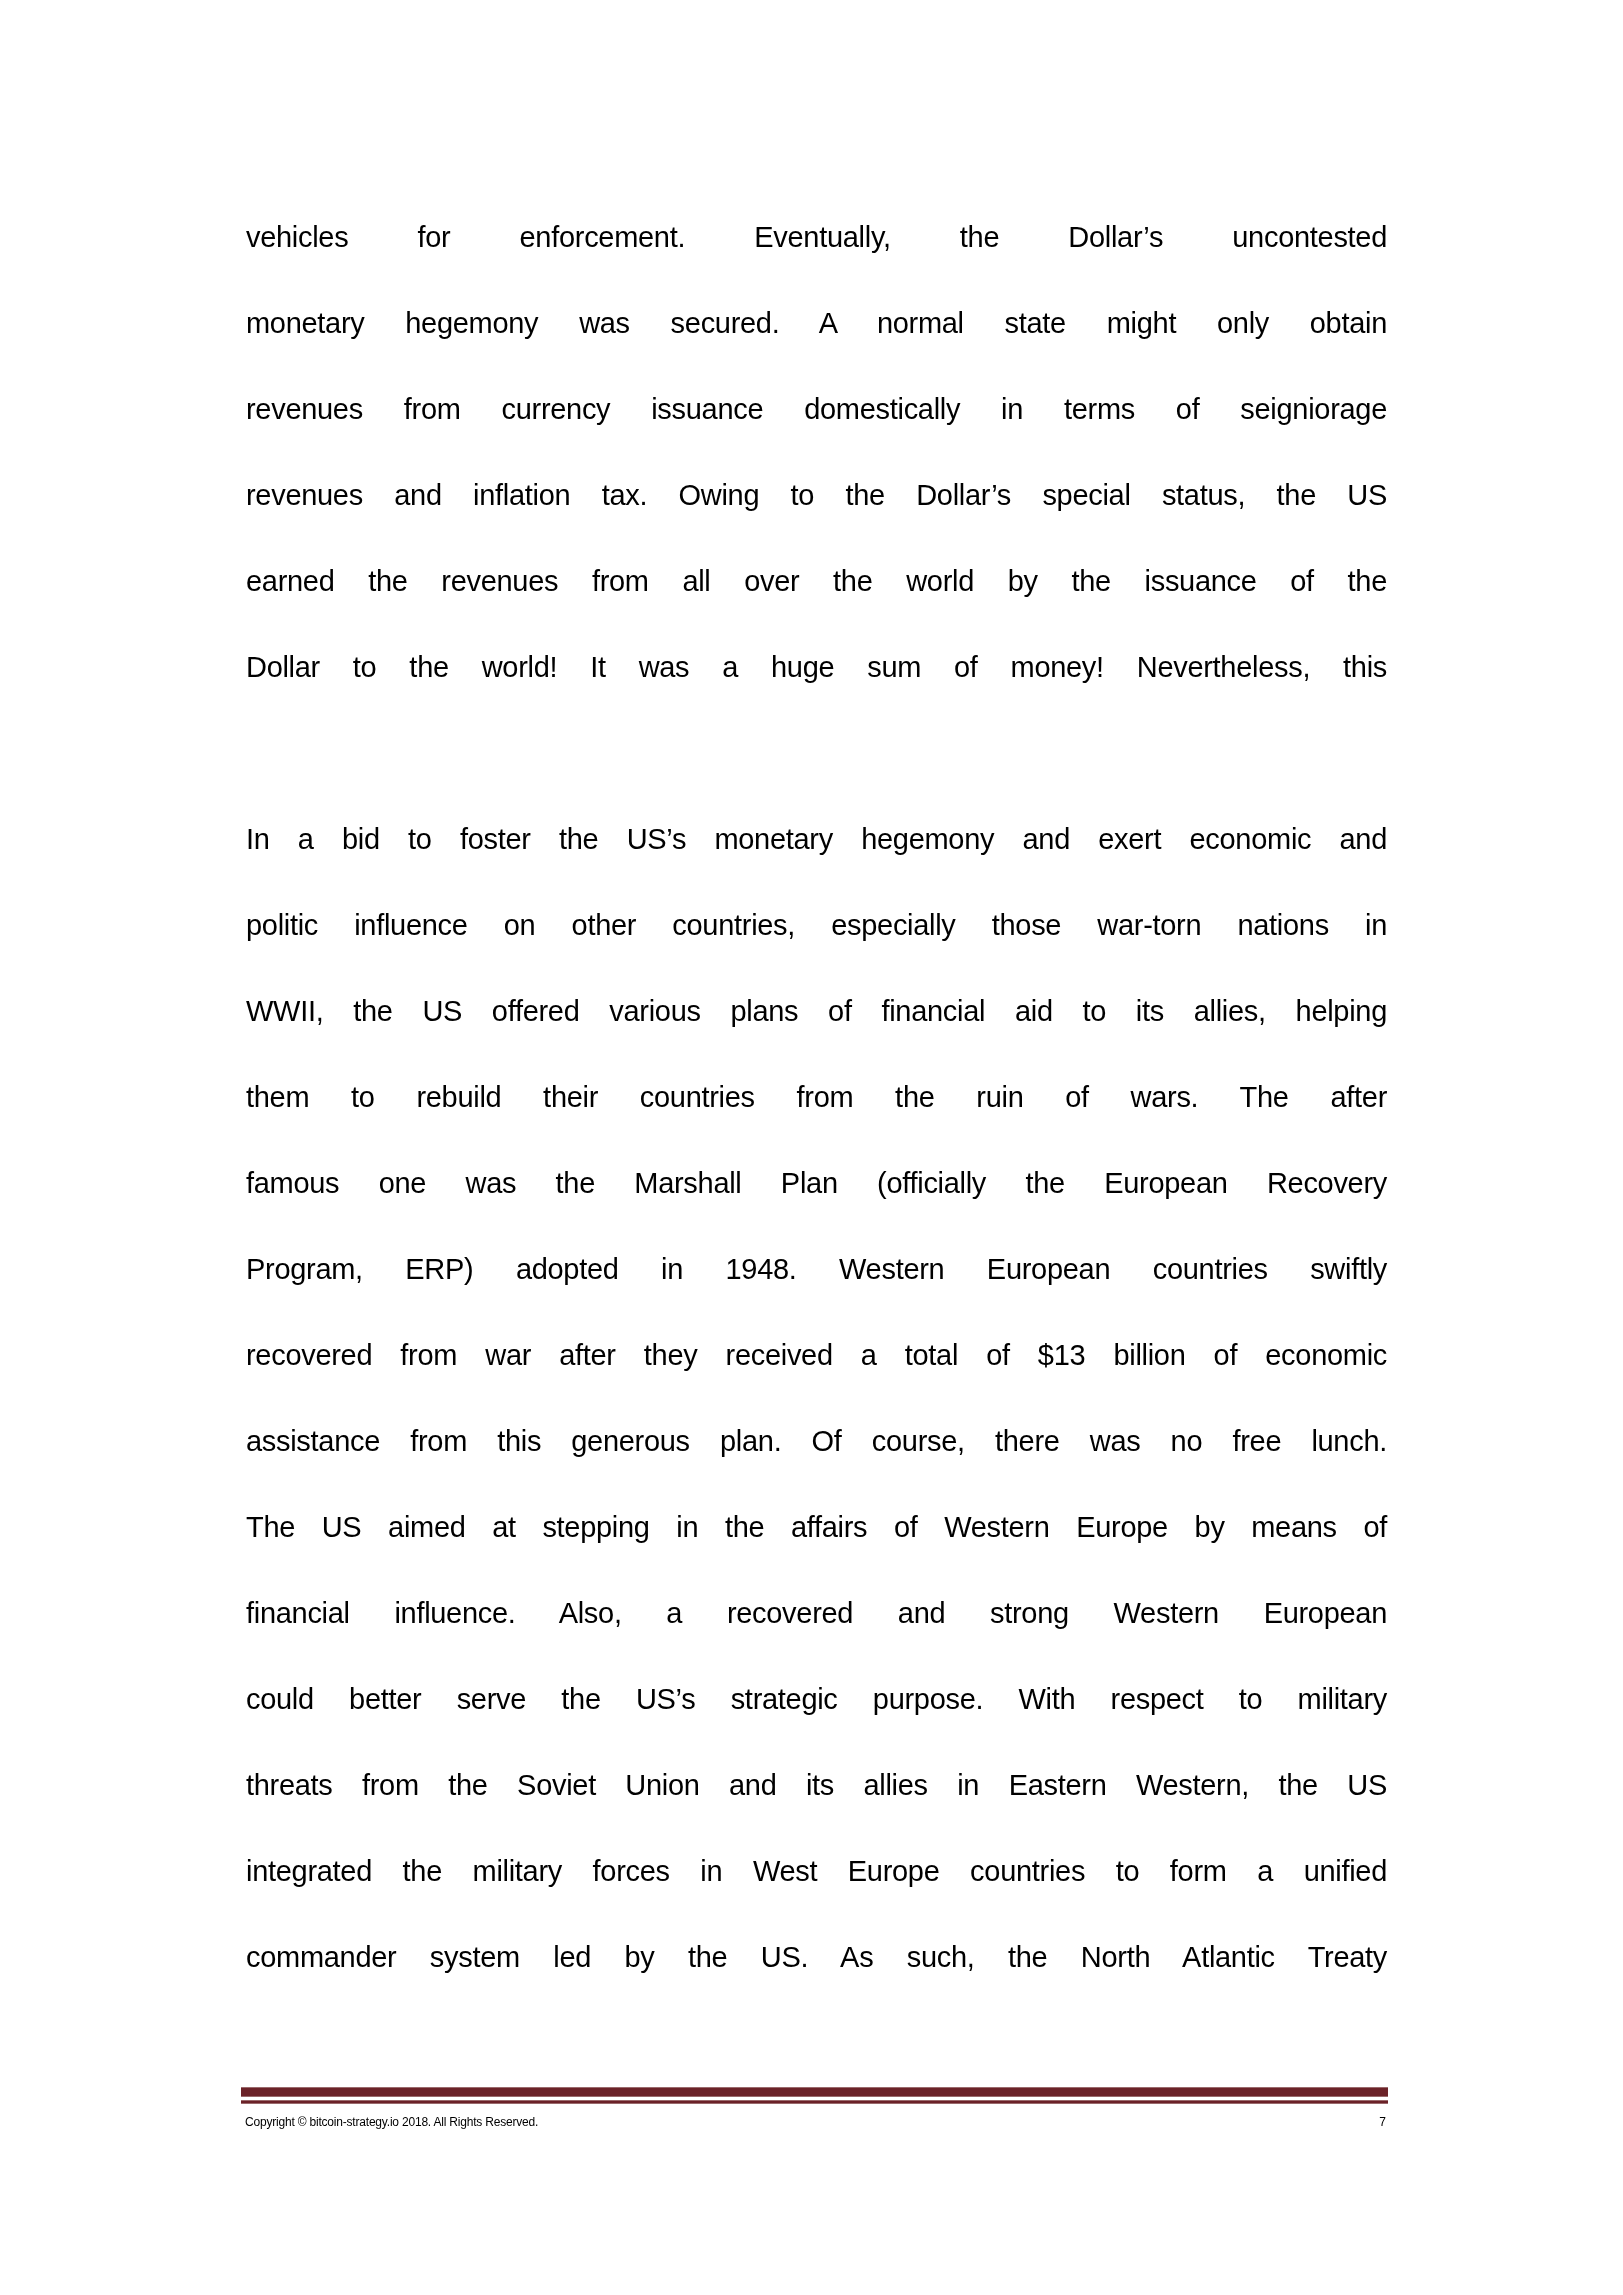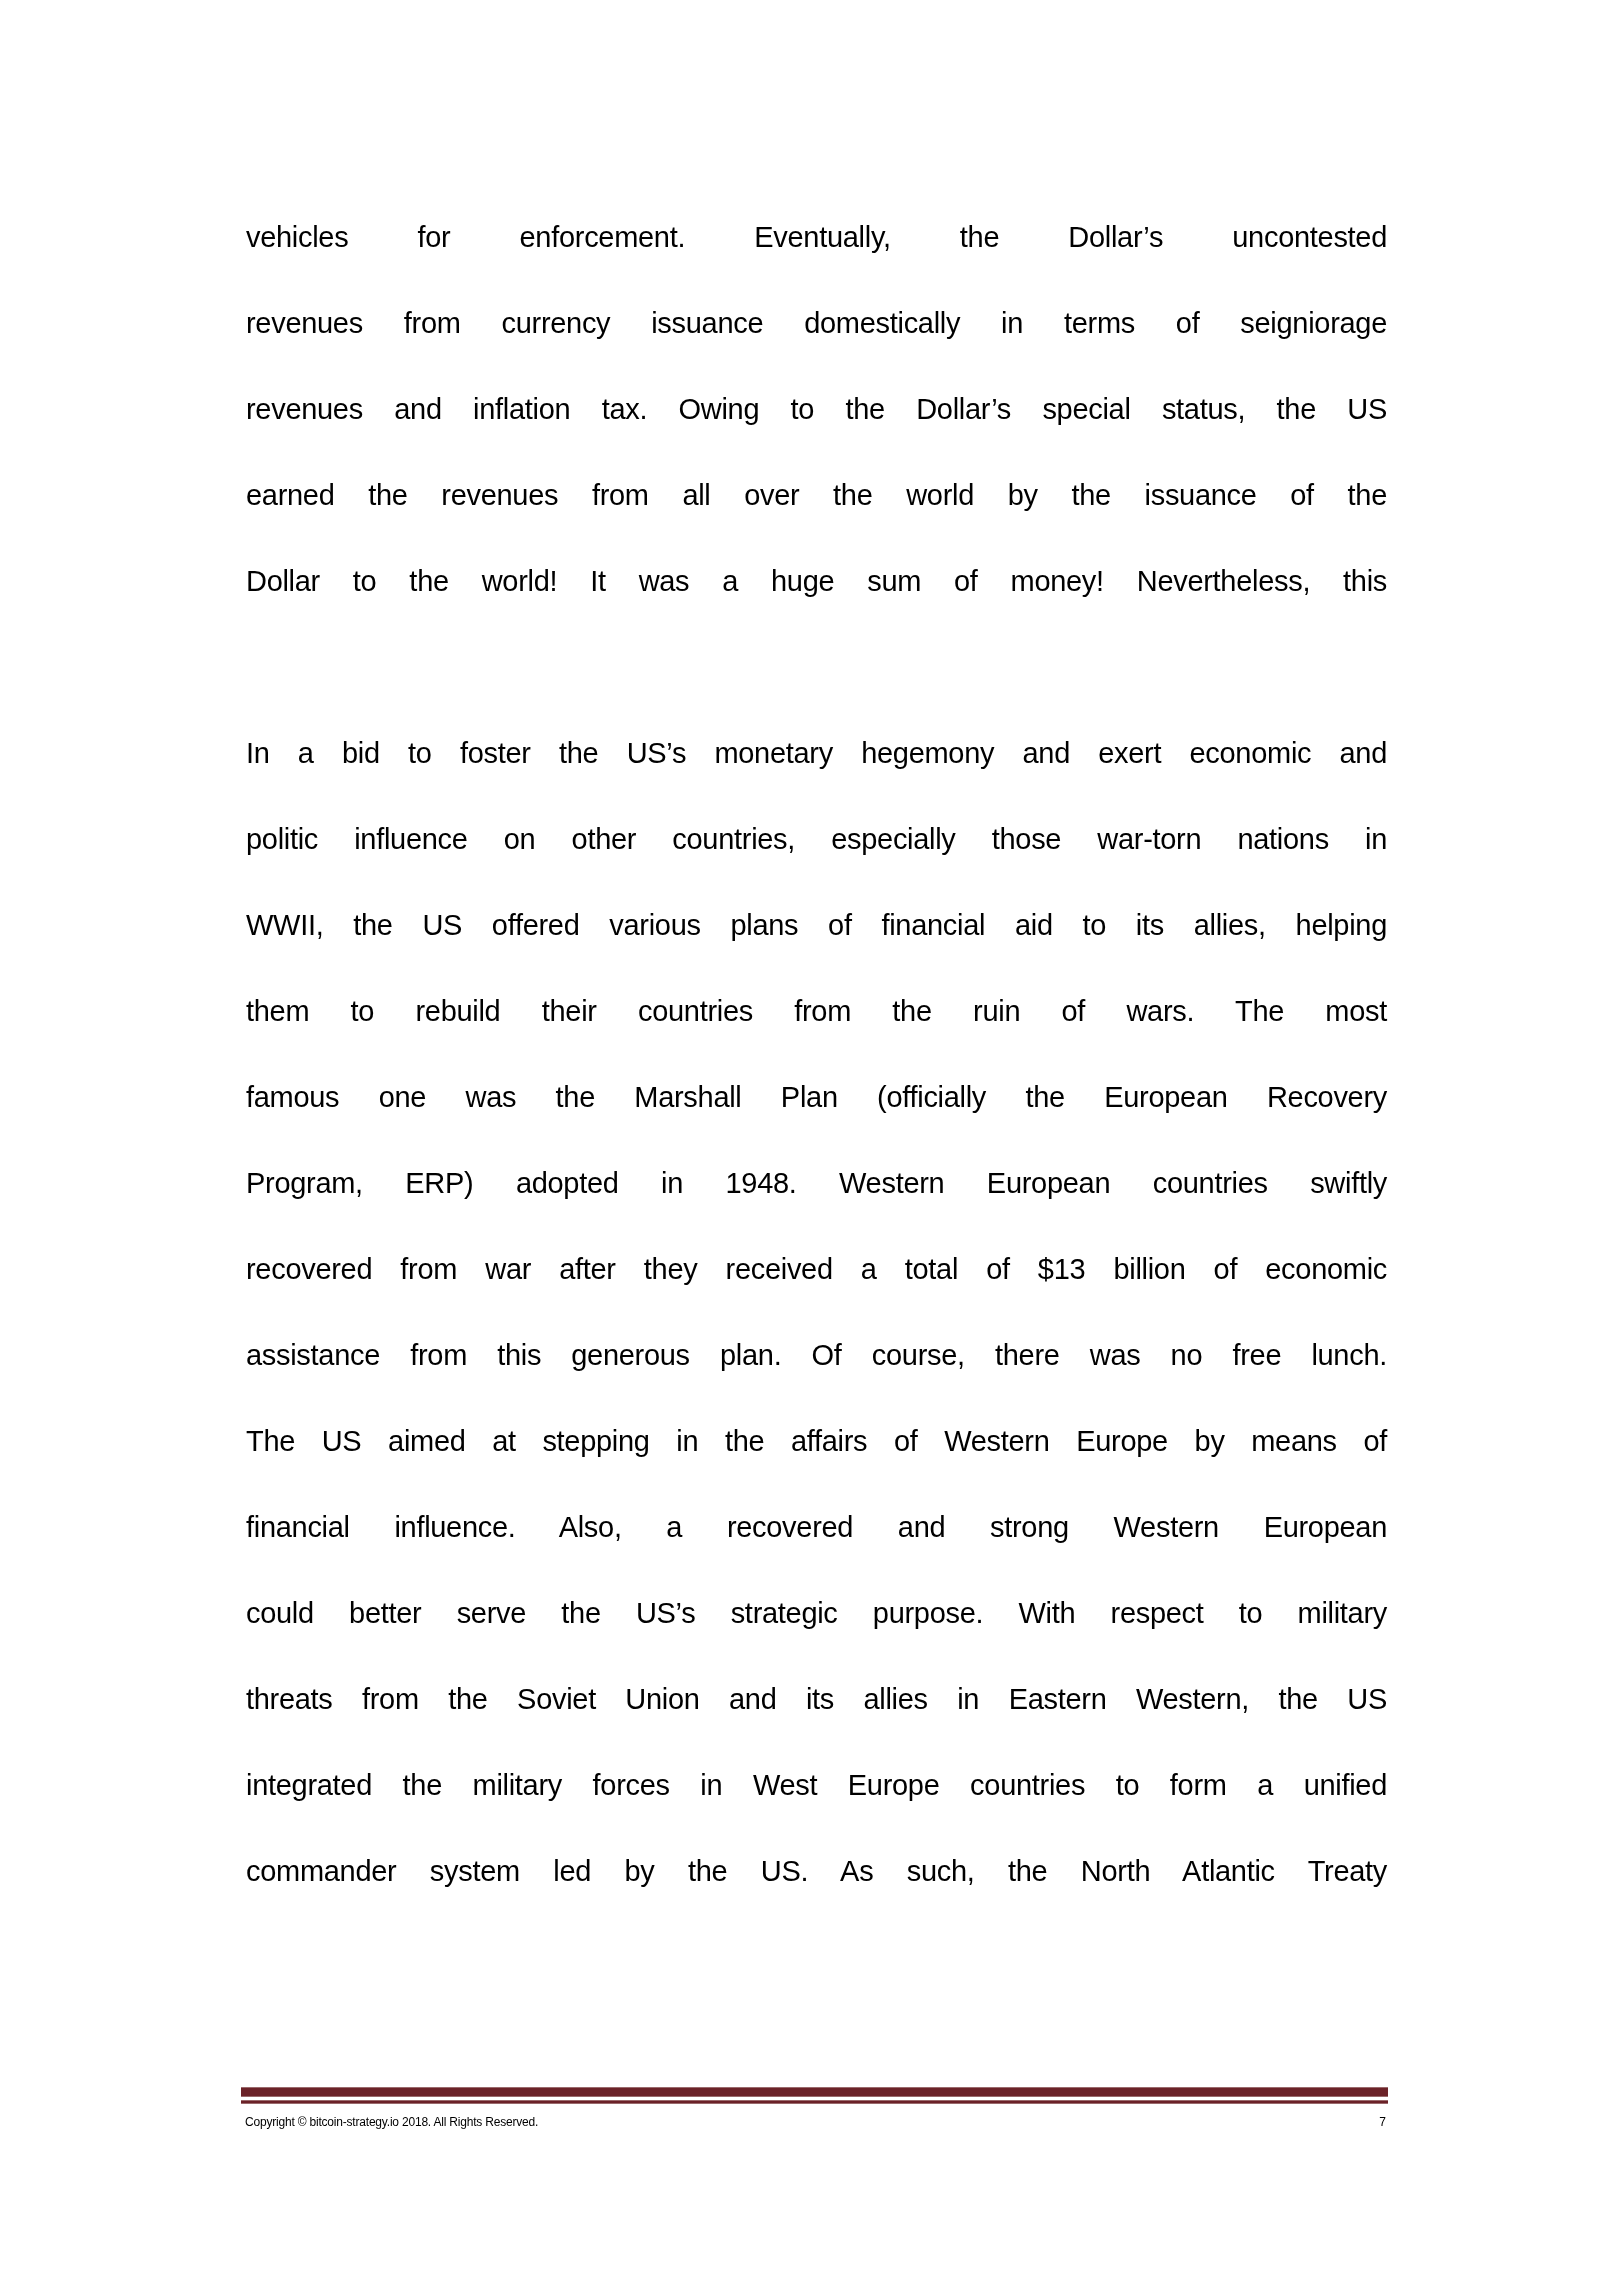--- a/index.html
+++ b/index.html
@@ -23,31 +23,32 @@
   .footer .copyright { position: absolute; left: 0; top: 0; letter-spacing: -0.2px; }
   .footer .page-num { position: absolute; right: 0; top: 0; }
 </style>
 </head>
 <body>
 
 <div class="page">
   <div class="body-text">
     <div>
       <div class="line"><span class="t" style="white-space: normal; display: inline-block; width: 100%;">vehicles for enforcement.   Eventually, the Dollar’s uncontested</span></div>
+      <div class="line"><span class="t" style="white-space: normal; display: inline-block; width: 100%;">monetary hegemony was secured.   A normal state might only obtain</span></div>
       <div class="line"><span class="t" style="white-space: normal; display: inline-block; width: 100%;">revenues from currency issuance domestically in terms of seigniorage</span></div>
       <div class="line"><span class="t" style="white-space: normal; display: inline-block; width: 100%;">revenues and inflation tax.   Owing to the Dollar’s special status, the US</span></div>
       <div class="line"><span class="t" style="white-space: normal; display: inline-block; width: 100%;">earned the revenues from all over the world by the issuance of the</span></div>
       <div class="line"><span class="t" style="white-space: normal; display: inline-block; width: 100%;">Dollar to the world!   It was a huge sum of money!   Nevertheless, this</span></div>
     </div>
     <div class="para-gap"></div>
     <div>
       <div class="line"><span class="t" style="white-space: normal; display: inline-block; width: 100%;">In a bid to foster the US’s monetary hegemony and exert economic and</span></div>
       <div class="line"><span class="t" style="white-space: normal; display: inline-block; width: 100%;">politic influence on other countries, especially those war-torn nations in</span></div>
       <div class="line"><span class="t" style="white-space: normal; display: inline-block; width: 100%;">WWII, the US offered various plans of financial aid to its allies, helping</span></div>
-      <div class="line"><span class="t" style="white-space: normal; display: inline-block; width: 100%;">them to rebuild their countries from the ruin of wars.   The most</span></div>
+      <div class="line"><span class="t" style="white-space: normal; display: inline-block; width: 100%;">them to rebuild their countries from the ruin of wars.   The after</span></div>
       <div class="line"><span class="t" style="white-space: normal; display: inline-block; width: 100%;">famous one was the Marshall Plan (officially the European Recovery</span></div>
       <div class="line"><span class="t" style="white-space: normal; display: inline-block; width: 100%;">Program, ERP) adopted in 1948.   Western European countries swiftly</span></div>
       <div class="line"><span class="t" style="white-space: normal; display: inline-block; width: 100%;">recovered from war after they received a total of $13 billion of economic</span></div>
       <div class="line"><span class="t" style="white-space: normal; display: inline-block; width: 100%;">assistance from this generous plan.   Of course, there was no free lunch.</span></div>
       <div class="line"><span class="t" style="white-space: normal; display: inline-block; width: 100%;">The US aimed at stepping in the affairs of Western Europe by means of</span></div>
       <div class="line"><span class="t" style="white-space: normal; display: inline-block; width: 100%;">financial influence.   Also, a recovered and strong Western European</span></div>
       <div class="line"><span class="t" style="white-space: normal; display: inline-block; width: 100%;">could better serve the US’s strategic purpose.     With respect to military</span></div>
       <div class="line"><span class="t" style="white-space: normal; display: inline-block; width: 100%;">threats from the Soviet Union and its allies in Eastern Western, the US</span></div>
       <div class="line"><span class="t" style="white-space: normal; display: inline-block; width: 100%;">integrated the military forces in West Europe countries to form a unified</span></div>
       <div class="line"><span class="t" style="white-space: normal; display: inline-block; width: 100%;">commander system led by the US.   As such, the North Atlantic Treaty</span></div>

